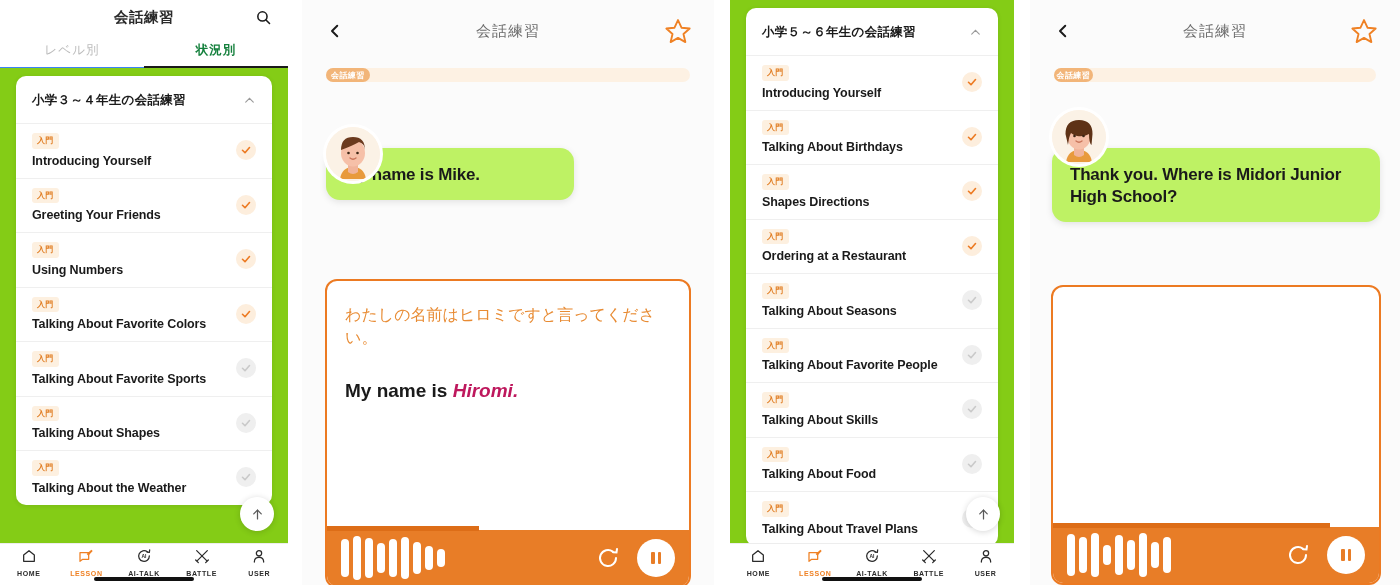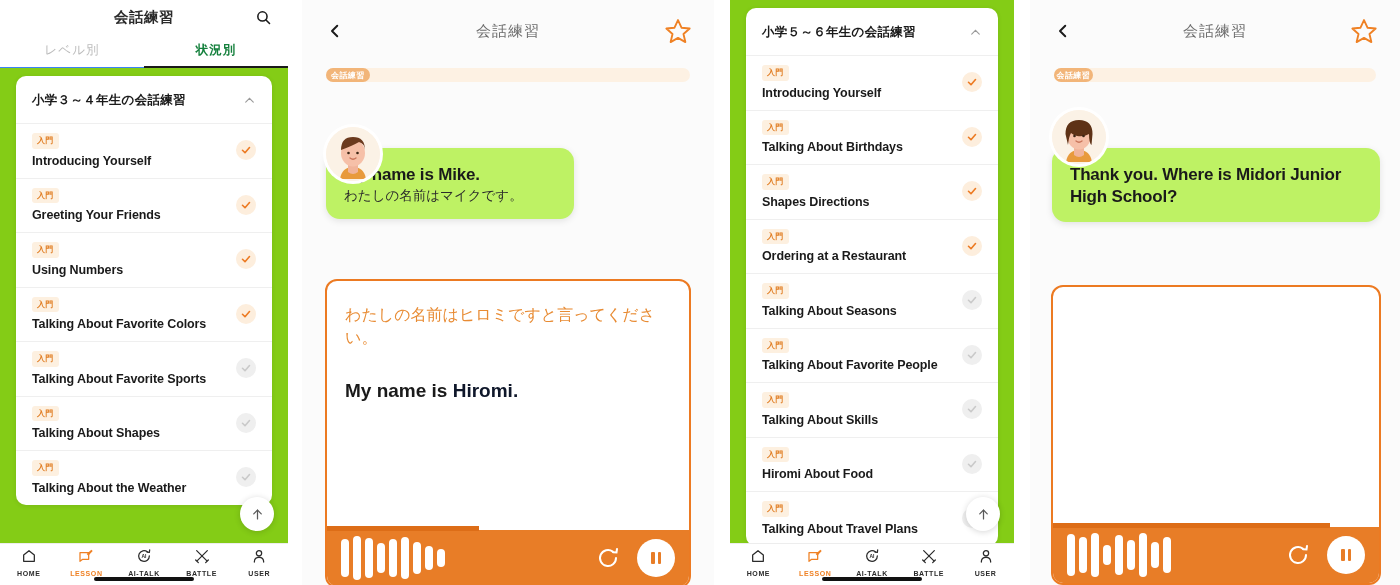--- a/index.html
+++ b/index.html
@@ -131,21 +131,21 @@
   .bubble .en { font-size: 17px; font-weight:700; color:#1a1a1a; line-height:1.28; letter-spacing:-.2px; }
   .bubble .ja { font-size: 13.5px; color:#2b2b2b; line-height:1.38; margin-top:1px; }
 
   .answer-card {
     position:absolute; border: 2px solid #ec7a22; border-radius: 12px;
     background:#ffffff; overflow:hidden; display:flex; flex-direction:column;
   }
   .answer-body { flex:1; padding: 22px 18px 0 18px; }
   .ans-ja { color:#e88b33; font-size: 16px; line-height:1.45; }
   .ans-en { margin-top: 26px; font-size: 19px; font-weight:700; color:#1a1a1a; line-height:1.7; }
-  .ans-en .blank { color:#0f172a; }
+  .ans-en .blank { color:#be185d;font-style:italic; }
 
   .player {
     position:relative; height: 56px; background:#e87d27;
     display:flex; align-items:center; padding: 0 14px;
   }
   .player-progress { position:absolute; left:0; top:-4px; height:5px; background:#dd6d17; }
   .wave { display:flex; align-items:center; gap: 4px; height:44px; }
   .wave span { width: 8px; border-radius: 4px; background:#ffffff; display:block; }
   .player-right { margin-left:auto; display:flex; align-items:center; gap: 16px; }
   .replay-btn { width: 26px; height:26px; display:flex; align-items:center; justify-content:center; }
@@ -348,21 +348,20 @@
           <path d="M22 38 h10 v7 q-5 4 -10 0 z" fill="#f1b49a"></path>
           <ellipse cx="27" cy="26" rx="12" ry="13.5" fill="#f6c0a8"></ellipse>
           <path d="M15 23 q0 -13 12 -13 q12 0 12 13 q0 -6 -6 -8 q-7 4 -18 8 z" fill="#6b3a1e"></path>
           <circle cx="22.5" cy="26" r="1.3" fill="#3a2414"></circle>
           <circle cx="31.5" cy="26" r="1.3" fill="#3a2414"></circle>
           <path d="M24 31 q3 2.5 6 0" stroke="#c9745a" stroke-width="1.3" fill="none" stroke-linecap="round"></path>
         </svg>
       </div>
       <div class="bubble" style="left:24px; top:48px; width:248px;">
         <div class="en">My name is Mike.</div>
-        <div class="ja">わたしの名前はマイクです。</div>
       </div>
 
       <div class="answer-card" style="left:23px; top:179px; width:366px; height:309px;">
         <div class="answer-body">
           <div class="ans-ja">わたしの名前はヒロミですと言ってください。</div>
           <div class="ans-en"><span>My name is </span><span class="blank">Hiromi.</span></div>
         </div>
         <div class="player">
           <div class="player-progress" id="p2pp" style="width: 42%;"></div>
           <div class="wave" id="p2wave">
@@ -476,21 +475,21 @@
               </div>
               <div class="check todo">
                 <svg viewBox="0 0 24 24" width="12" height="12" fill="none" stroke="#c9c9c9" stroke-width="3.2" stroke-linecap="round" stroke-linejoin="round">
                   <polyline points="5,12.5 10,17.5 19,7"></polyline>
                 </svg>
               </div>
             </div>
             <div class="lesson-row">
               <div class="ltext">
                 <span class="badge">入門</span>
-                <span class="lesson-name">Hiromi About Food</span>
+                <span class="lesson-name">Talking About Food</span>
               </div>
               <div class="check todo">
                 <svg viewBox="0 0 24 24" width="12" height="12" fill="none" stroke="#c9c9c9" stroke-width="3.2" stroke-linecap="round" stroke-linejoin="round">
                   <polyline points="5,12.5 10,17.5 19,7"></polyline>
                 </svg>
               </div>
             </div>
             <div class="lesson-row">
               <div class="ltext">
                 <span class="badge">入門</span>

